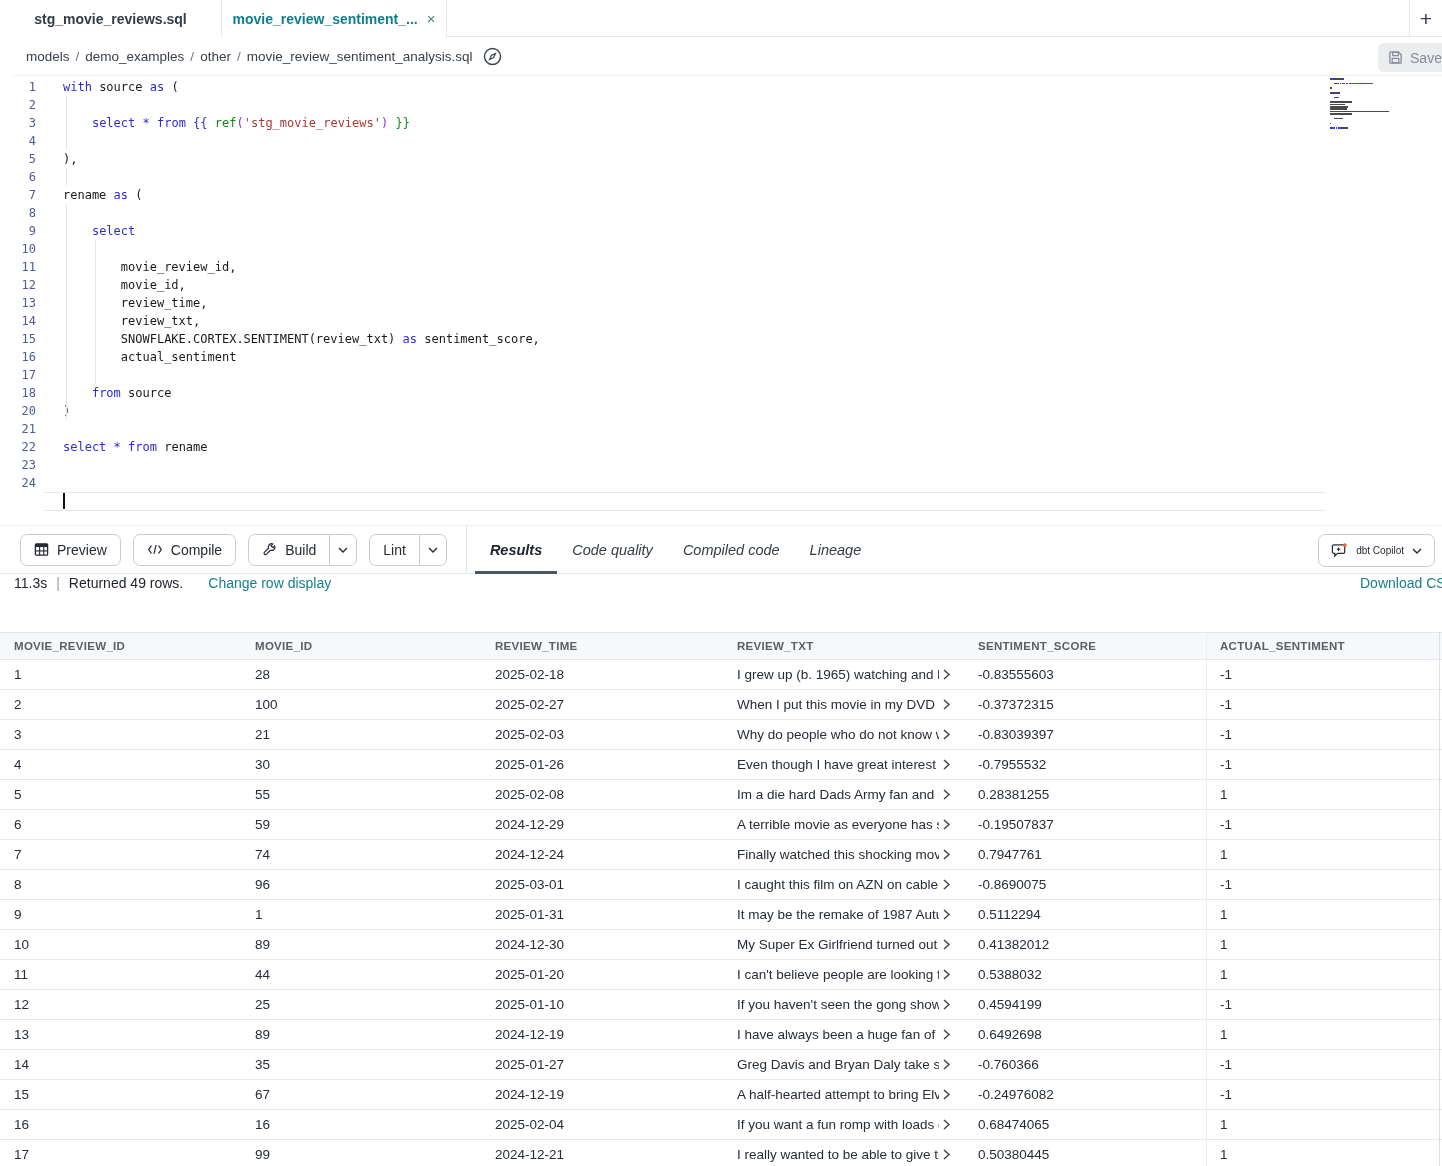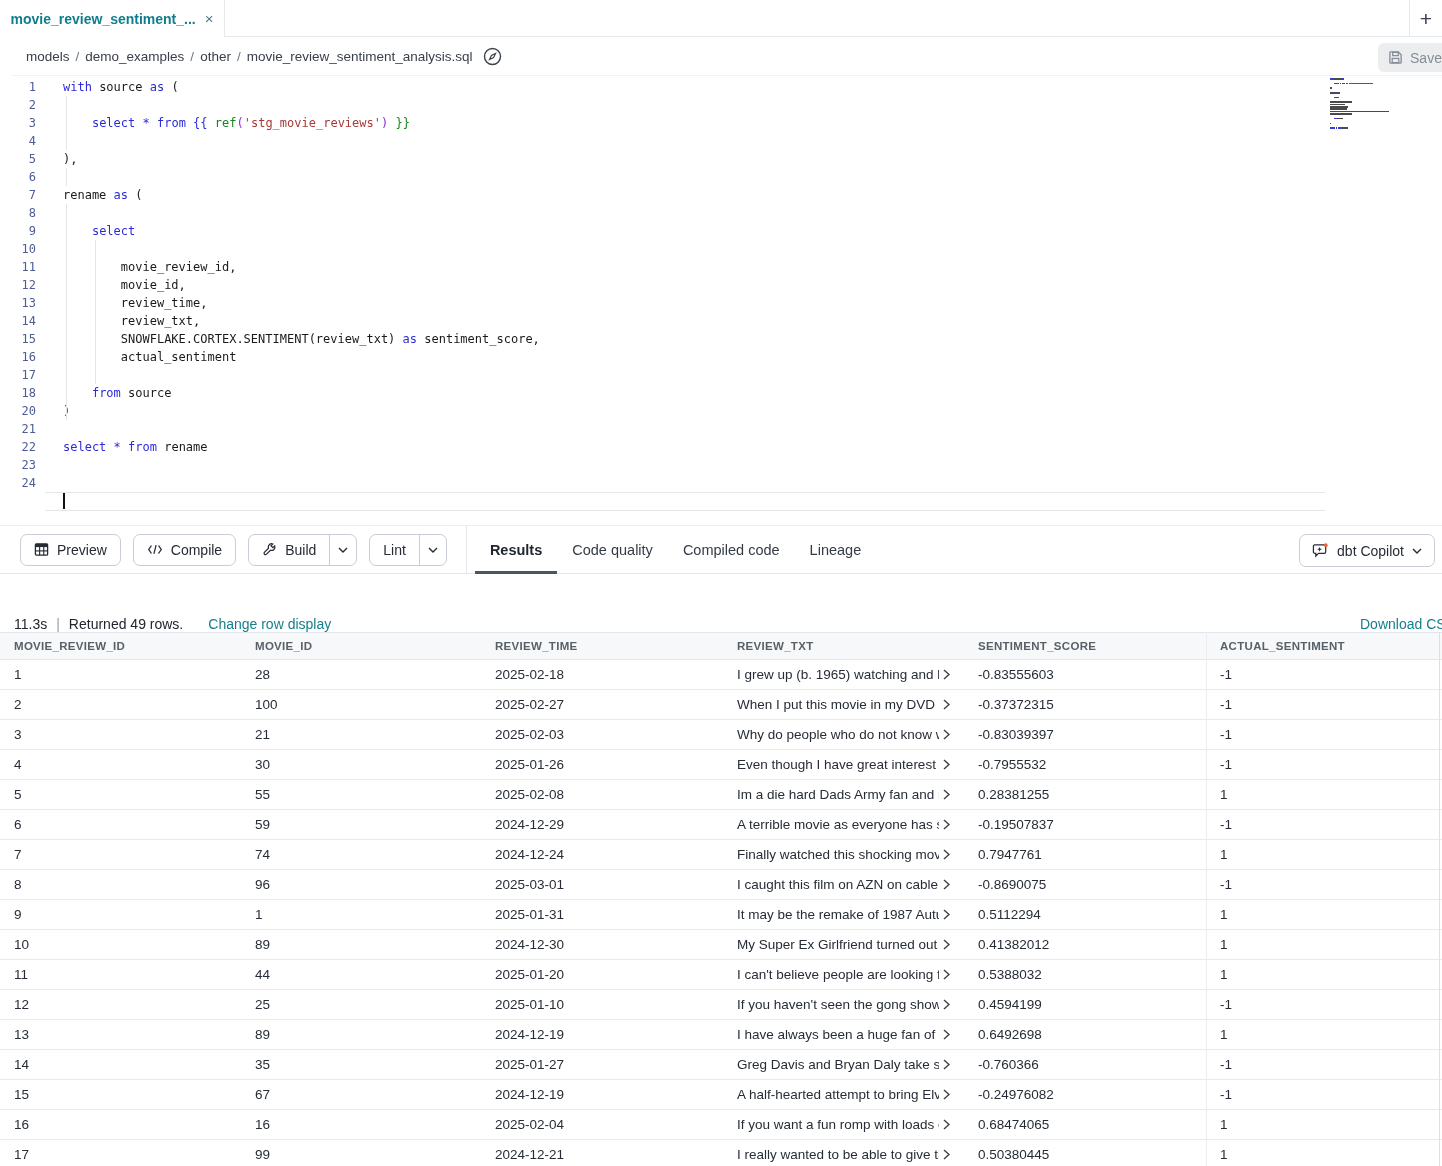--- a/index.html
+++ b/index.html
@@ -57,33 +57,33 @@
   .btn { height:32px; border:1px solid #c8cdd5; border-radius:7px; background:#fff;
          display:flex; align-items:center; padding:0 13px; gap:8px; font-size:14px;
          font-weight:500; color:#262c35; cursor:pointer; }
   .split { display:flex; height:32px; border:1px solid #c8cdd5; border-radius:7px;
            overflow:hidden; background:#fff; }
   .split .main { display:flex; align-items:center; gap:8px; padding:0 13px; font-size:14px;
                  font-weight:500; color:#262c35; cursor:pointer; }
   .split .chev { width:27px; display:flex; align-items:center; justify-content:center;
                  border-left:1px solid #c8cdd5; cursor:pointer; }
   .tb-divider { width:1px; height:49px; background:#e4e7ea; margin-left:19px; }
-  .rtabs { display:flex; margin-left:8px; height:49px; }
+  .rtabs { display:flex; margin-left:8px; height:49px;font-style:italic; }
   .rtab { padding:0 15px; display:flex; align-items:center; font-size:14.5px;
           color:#343b46; cursor:pointer; position:relative; }
   .rtab.active { color:#20262f; font-weight:600; }
   .rtab.active::after { content:""; position:absolute; left:0; right:0; bottom:0;
                         height:3px; background:#4a5565; }
   .copilot { position:absolute; right:7px; top:8px; height:33px; border:1px solid #c8cdd5;
              border-radius:7px; background:#fff; display:flex; align-items:center;
-             gap:8px; padding:0 12px; font-size:14px; font-weight:500; color:#262c35; }
+             gap:8px; padding:0 12px; font-size:10px; font-weight:500; color:#262c35; }
 
   
   .meta { position:absolute; top:575px; left:0; width:1442px; height:57px;
-          display:flex; align-items:flex-end; padding-left:14px; font-size:14px;
+          display:flex; align-items:flex-start; padding-left:14px; font-size:14px;
           color:#20262f; background:#fff; }
   .meta .pipe { color:#9aa0a8; margin:0 9px; }
   .link { color:#157f8d; cursor:pointer; font-weight:500; }
   .meta .change { margin-left:25px; }
   .meta .download { position:absolute; left:1360px; white-space:nowrap; }
 
   
   .grid { position:absolute; top:632px; left:0; width:1442px; height:534px; background:#fff; }
   .g-header { display:flex; height:28px; background:#f7f8fa; border-top:1px solid #e2e5e9;
               border-bottom:1px solid #e2e5e9; }
@@ -97,20 +97,23 @@
             cursor:pointer; }
   .vline { position:absolute; width:1px; background:#ebedf0; top:0; bottom:0; }
   .edge { position:absolute; width:1px; background:#dcdfe4; top:0; bottom:0; left:1439px; }
 </style>
 </head>
 <body>
 
 <div class="app">
 
   <div class="tabbar">
+    <div class="tab t1">
+      <span>stg_movie_reviews.sql</span>
+    </div>
     <div class="tab t2">
       <span>movie_review_sentiment_...</span>
       <span class="close">×</span>
     </div>
     <div class="tabbar-spacer"></div>
     <div class="newtab">
       <span>+</span>
     </div>
   </div>
 

